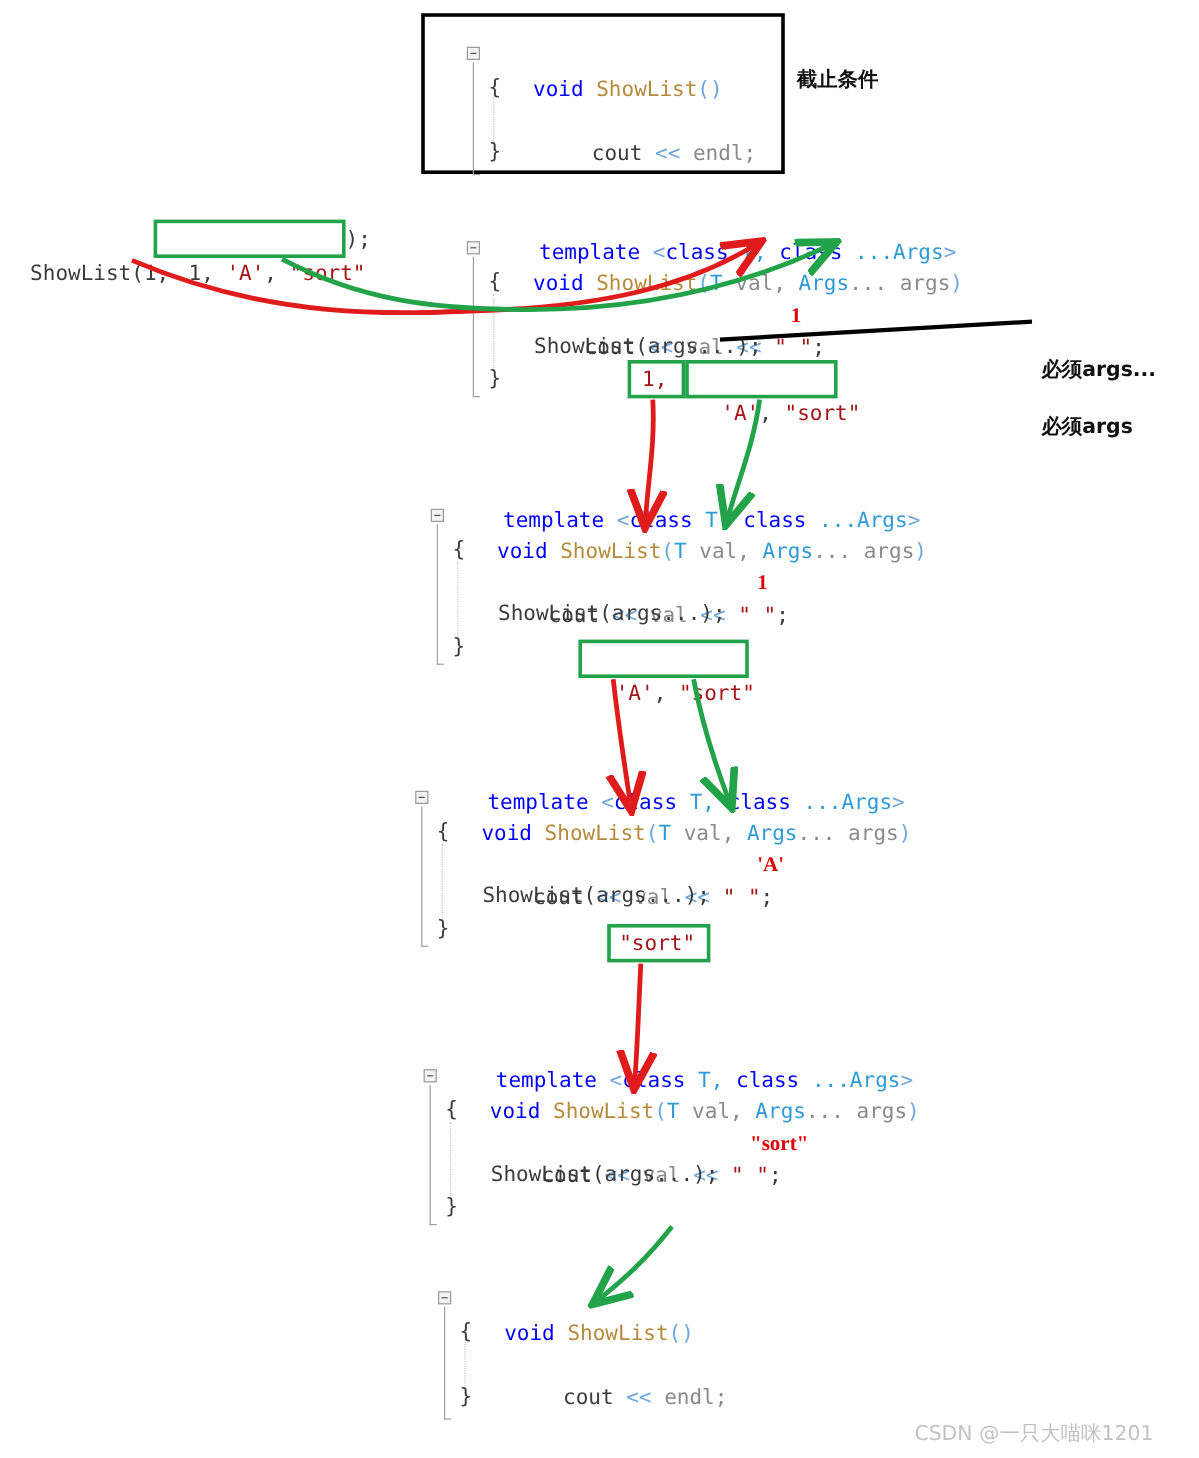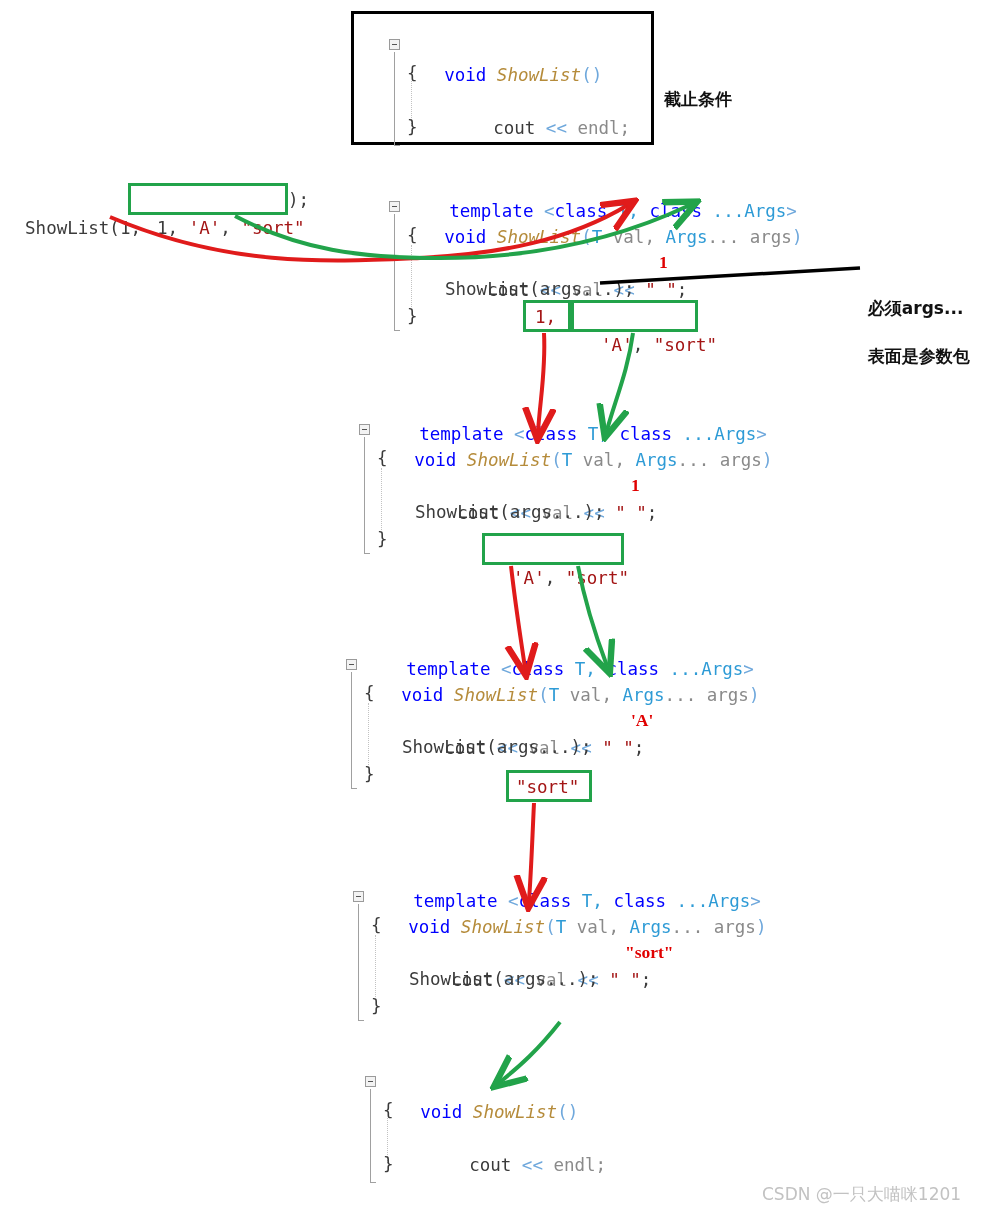--- a/index.html
+++ b/index.html
@@ -18,21 +18,21 @@
   
   .code {
     position: absolute;
     font-family: "DejaVu Sans Mono", "Liberation Mono", monospace;
     font-size: 17.5px;
     line-height: 28px;
     white-space: pre;
     color: #3b3b3b;
   }
   .kw      { color: #0000ff; }            
-  .fn      { color: #b58b3a; font-style: italic; }            
+  .fn      { color: #b58b3a; }            
   .type    { color: #2e9bd6; }            
   .var     { color: #8a8a8a; }            
   .op      { color: #6fa8dc; }            
   .str     { color: #a31515; }            
   .plain   { color: #3b3b3b; }
   .punct   { color: #3b3b3b; }
   .mark    { color: #e00000; font-weight: bold; font-family: "Liberation Serif", serif; }
 
   
   .block { position: absolute; }
@@ -126,21 +126,21 @@
   <div class="code" style="left:13px; top:0px;">
     <span class="kw">void</span><span class="fn"> ShowList</span><span class="op">()</span>
   </div>
   <div class="code punct" style="left:18px; top:26px;">{</div>
   <div class="code" style="left:62px; top:53px;">
     <span class="plain">cout</span><span class="op"> &lt;&lt; </span><span class="var">endl;</span>
   </div>
   <div class="code punct" style="left:18px; top:80px;">}</div>
 </div>
 
-<div class="cjk" style="left:664px; top:55px;margin-top:32px;">截止条件</div>
+<div class="cjk" style="left:664px; top:55px;">截止条件</div>
 
 <div class="code" style="left:4px; top:186px;">
   <span class="plain">ShowList(1, </span>
 </div>
 <div class="greenbox" style="left:128px; top:183px; width:160px; height:32px;"></div>
 <div class="boxtext" style="left:136px; top:186px;">
   <span class="plain">1, </span><span class="str">'A'</span><span class="plain">, </span><span class="str">"sort"</span>
 </div>
 <div class="code plain" style="left:288px; top:186px;">);</div>
 
@@ -165,21 +165,21 @@
 
 <div class="greenbox" style="left:523px; top:300px; width:48px; height:32px;"></div>
 <div class="boxtext" style="left:535px; top:303px; color:#a31515;">1,</div>
 <div class="greenbox" style="left:571px; top:300px; width:127px; height:32px;"></div>
 <div class="boxtext" style="left:580px; top:303px;">
   <span class="str">'A'</span><span class="plain">, </span><span class="str">"sort"</span>
 </div>
 
 <div class="cjk" style="left:856px; top:272px;">
   <span>必须args...</span><br>
-  <span>表面是参数包</span>
+  <span>必须args</span>
 </div>
 
 <div class="block" style="left:359px; top:392px;">
   <div class="code" style="left:18px; top:0px;">
     <span class="kw">template </span><span class="op">&lt;</span><span class="kw">class</span><span class="type"> T, </span><span class="kw">class</span><span class="type"> ...Args</span><span class="op">&gt;</span>
   </div>
   <div class="collapse" style="left:0px; top:32px;"></div>
   <div class="guide" style="left:5px; top:45px; height:117px;"></div>
   <div class="dotguide" style="left:22px; top:76px; height:62px;"></div>
   <div class="code" style="left:13px; top:26px;">

